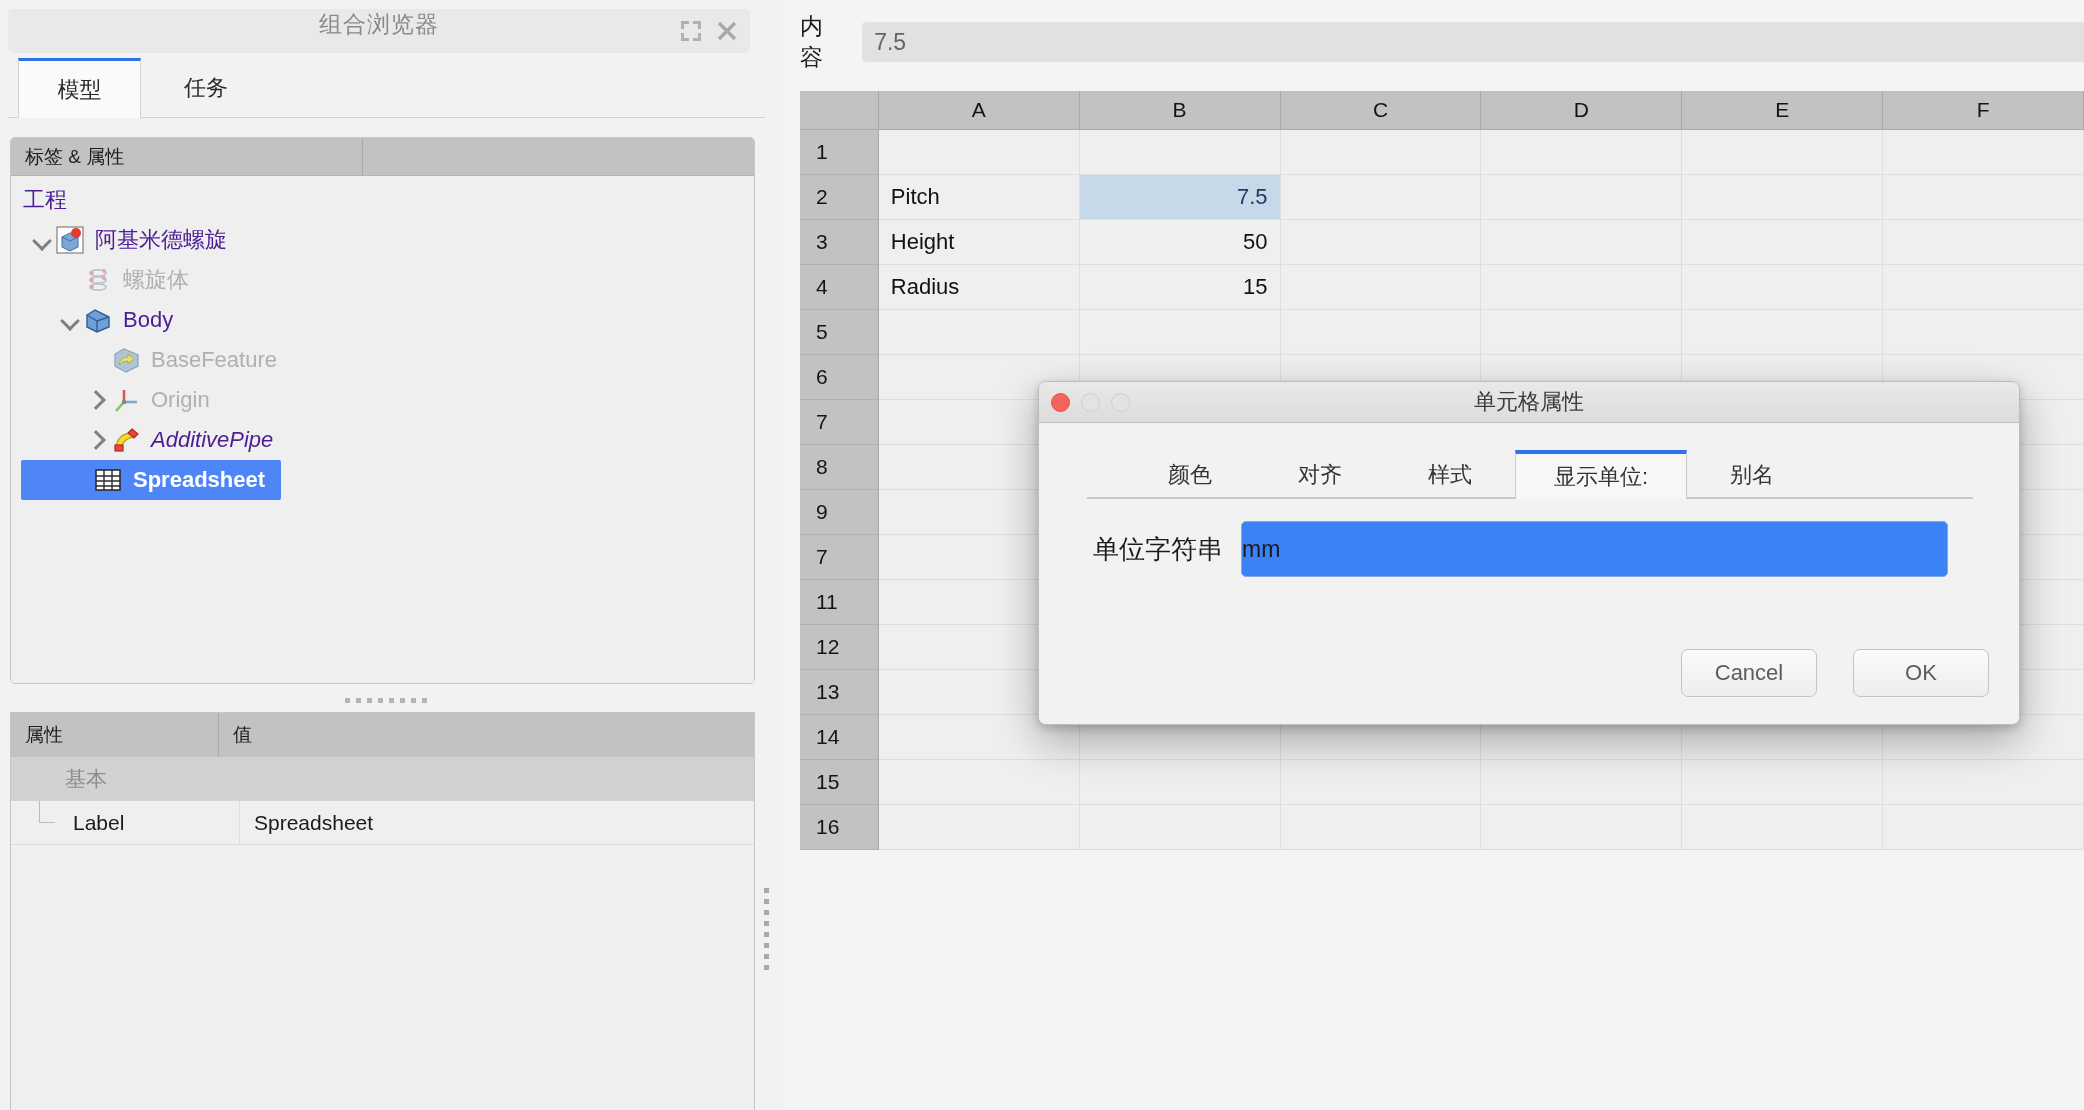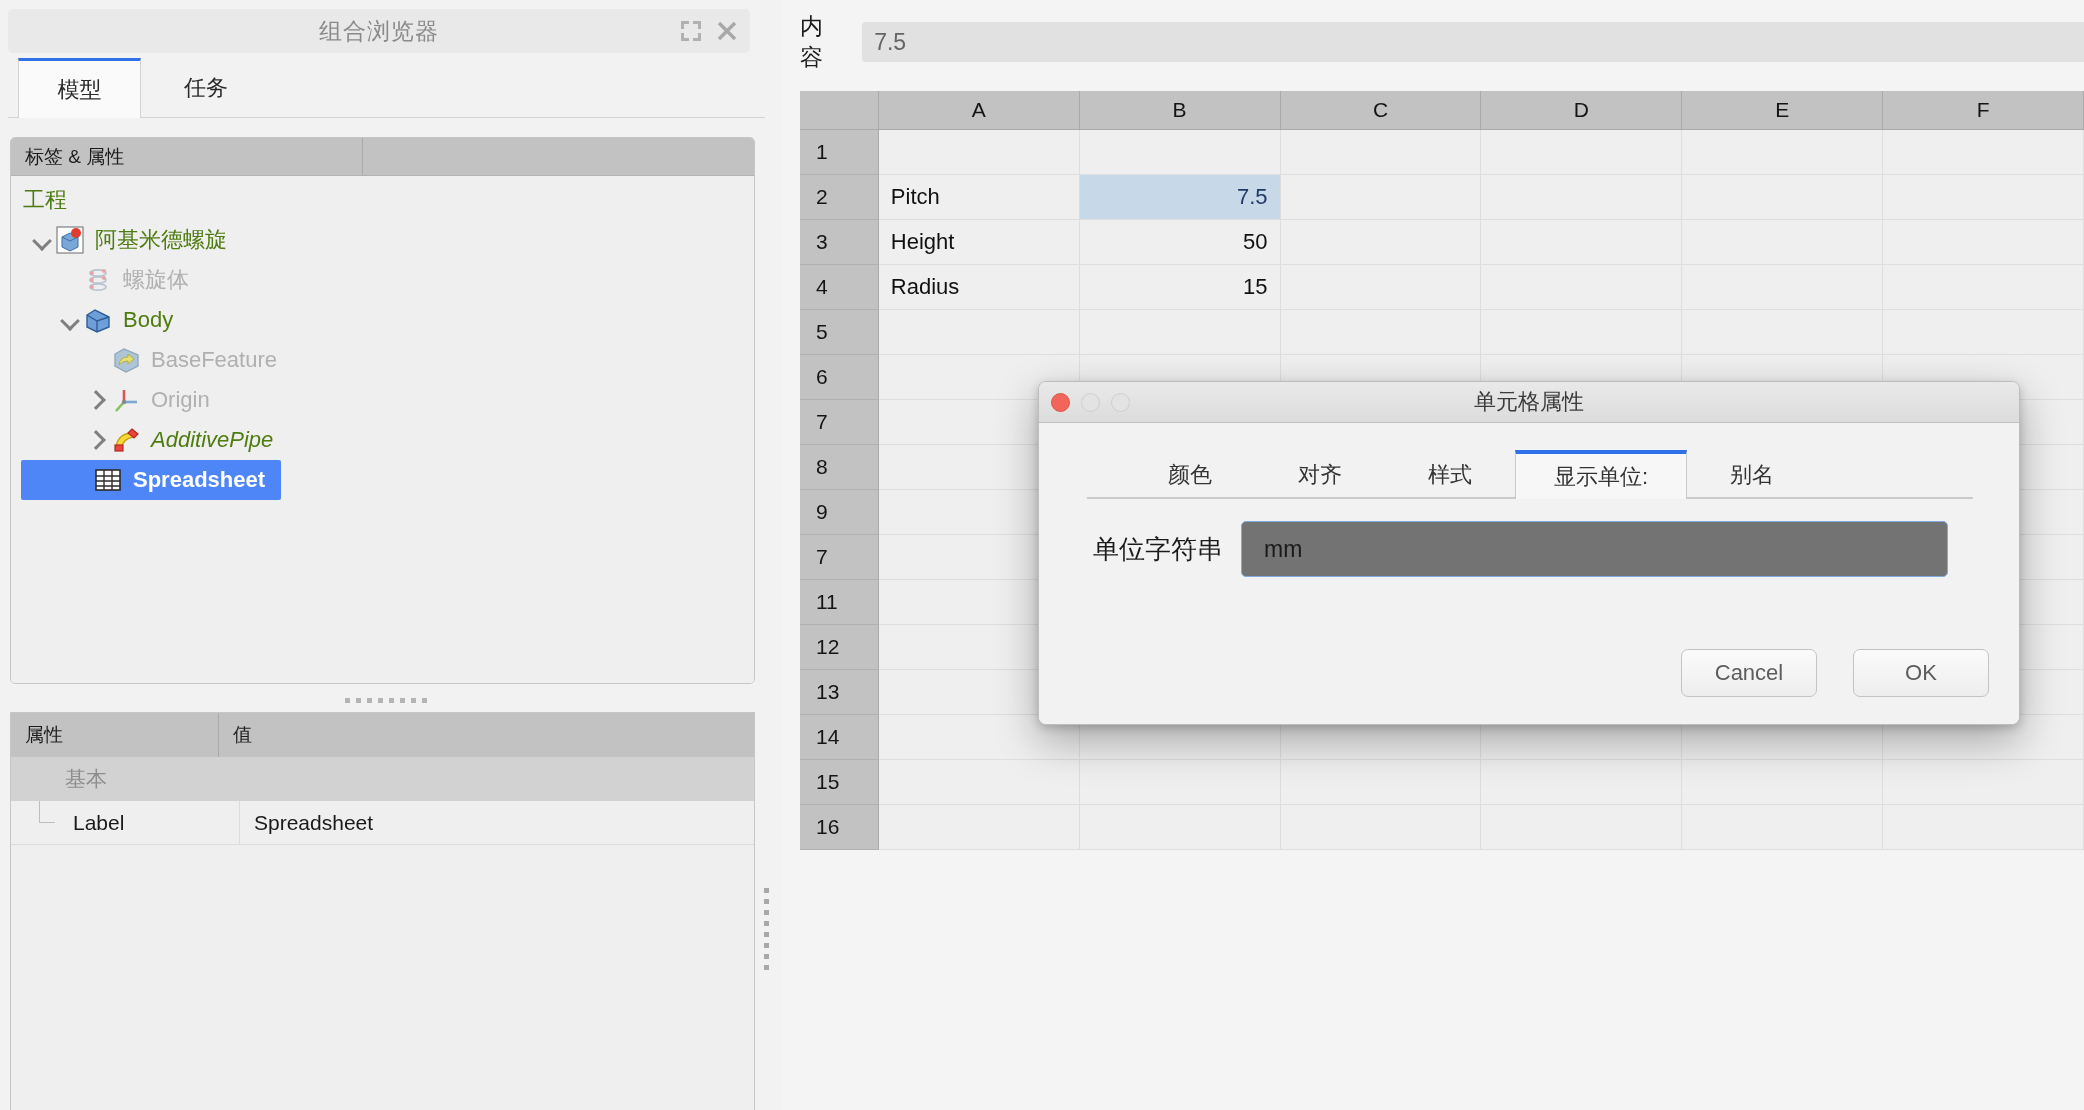--- a/index.html
+++ b/index.html
@@ -14,21 +14,21 @@
   #root { position: relative; width: 2084px; height: 1110px; }
 
   
   #left-panel {
     position: absolute; left: 0; top: 0; width: 765px; height: 1110px;
     background: #f2f2f2;
   }
   #panel-titlebar {
     position: absolute; left: 8px; top: 9px; width: 742px; height: 44px;
     background: #e9e9e9; border-radius: 5px;
-    display: flex; align-items: center; justify-content: center;
+    display: flex; align-items: flex-start; justify-content: center;
   }
   #panel-title {
     font-size: 23px; color: #8a8a8a; letter-spacing: 1px;
   }
   #panel-titlebar-actions {
     position: absolute; right: 12px; top: 0; height: 44px;
     display: flex; align-items: center; gap: 14px;
   }
   .tb-icon { width: 22px; height: 22px; display:block; }
 
@@ -71,21 +71,21 @@
   }
   #th-label { width: 352px; border-right: 1px solid #a9a9a9; }
   #th-prop  { flex: 1; }
 
   #tree-body { position: relative; height: 508px; background: #efefef; padding-top: 4px;}
 
   .tnode {
     position: relative; height: 40px; display: flex; align-items: center;
   }
   .tnode.sel { background: #4f86f7; border-radius: 2px; }
-  .tnode-label { font-size: 22px; color: #4d7c0f; white-space: nowrap; }
+  .tnode-label { font-size: 22px; color: #4c1d95; white-space: nowrap; }
   .tnode.sel .tnode-label { color: #ffffff; font-weight: bold; }
   .tnode.dim .tnode-label { color: #b0b0b0; }
   .twist {
     width: 26px; height: 26px; flex: 0 0 26px; position: relative;
   }
   .twist.down::before, .twist.right::before {
     content:""; position:absolute; left:6px; top:7px;
     width: 11px; height: 11px;
     border-right: 3px solid #7f7f7f; border-bottom: 3px solid #7f7f7f;
   }
@@ -206,22 +206,22 @@
   }
   #dtab-0 { left: 86px;  width: 130px; }
   #dtab-1 { left: 216px; width: 130px; }
   #dtab-2 { left: 346px; width: 130px; }
   #dtab-3 { left: 476px; width: 172px; }
   #dtab-4 { left: 648px; width: 130px; }
 
   #unit-row { position: absolute; left: 54px; top: 98px; display: flex; align-items: center; }
   #unit-label { font-size: 26px; color: #1b1b1b; margin-right: 18px; }
   #unit-input {
-    width: 707px; height: 56px; background: #737373; border: 1px solid #7fa9e0; border-radius: 5px;
-    font-size: 23px; color: #1b1b1b; padding: 0 22px; outline: none;
+    width: 707px; height: 56px; background: #3b82f6; border: 1px solid #7fa9e0; border-radius: 5px;
+    font-size: 23px; color: #1b1b1b; padding: 0 0; outline: none;
     font-family: "Liberation Sans", sans-serif;
   }
 
   #dialog-buttons { position: absolute; right: 30px; bottom: 28px; display: flex; gap: 36px; }
   .dbtn {
     width: 136px; height: 48px; border: 1px solid #c3c3c3; border-radius: 7px;
     background: linear-gradient(#fbfbfb, #ededed);
     font-size: 22px; color: #5c5c5c; cursor: pointer;
     font-family: "Liberation Sans", sans-serif;
   }

